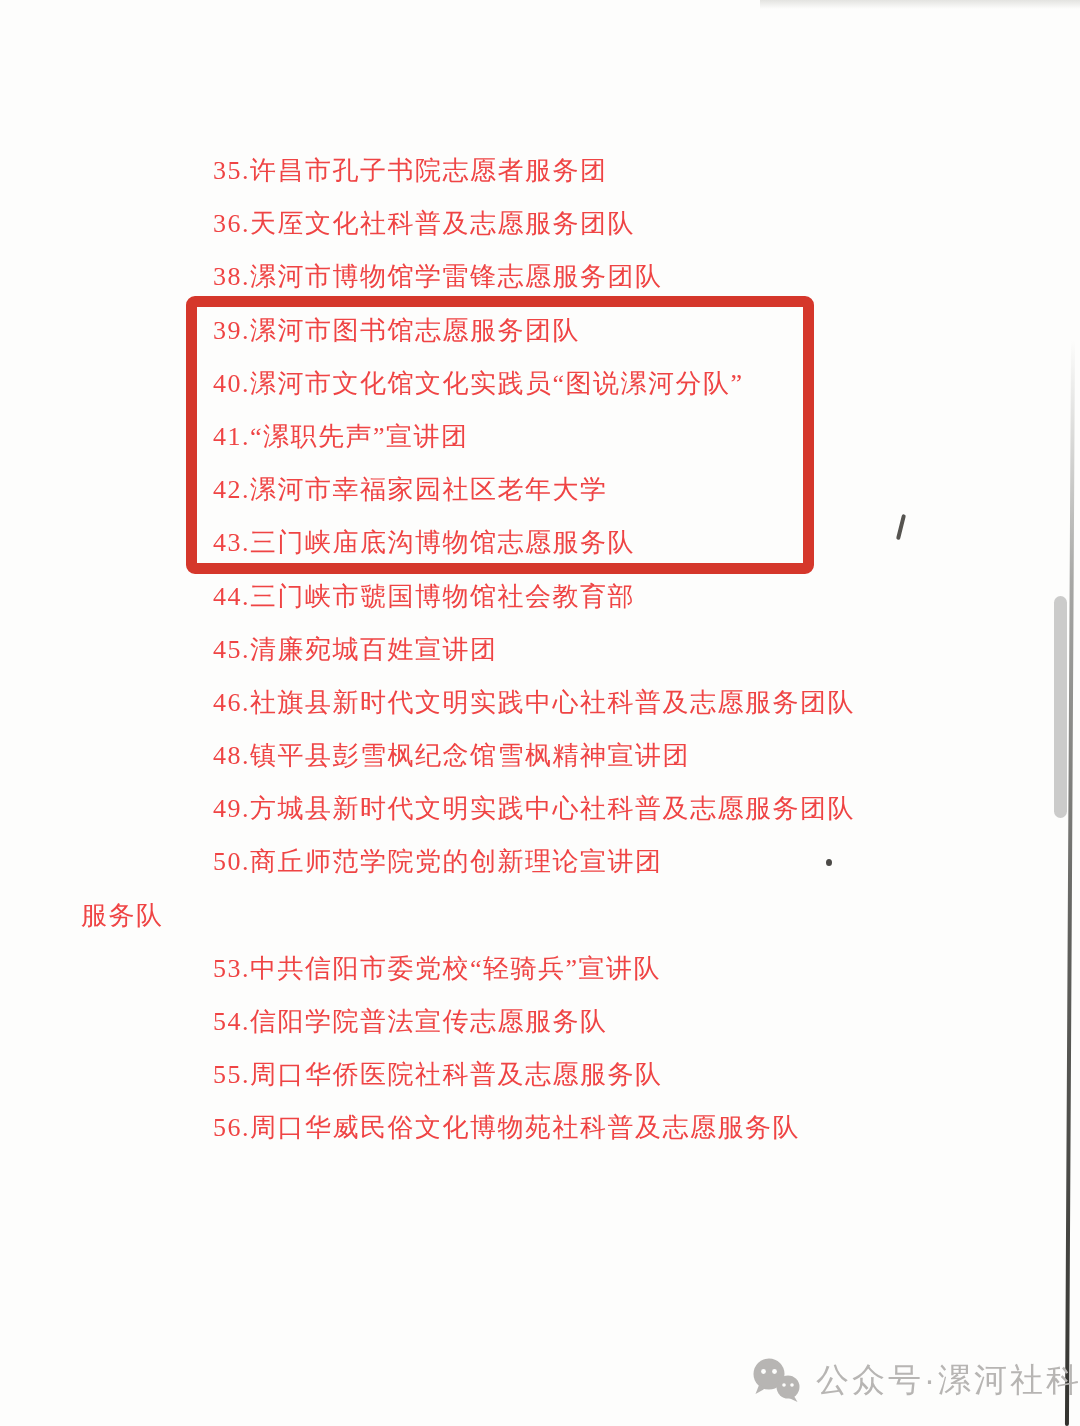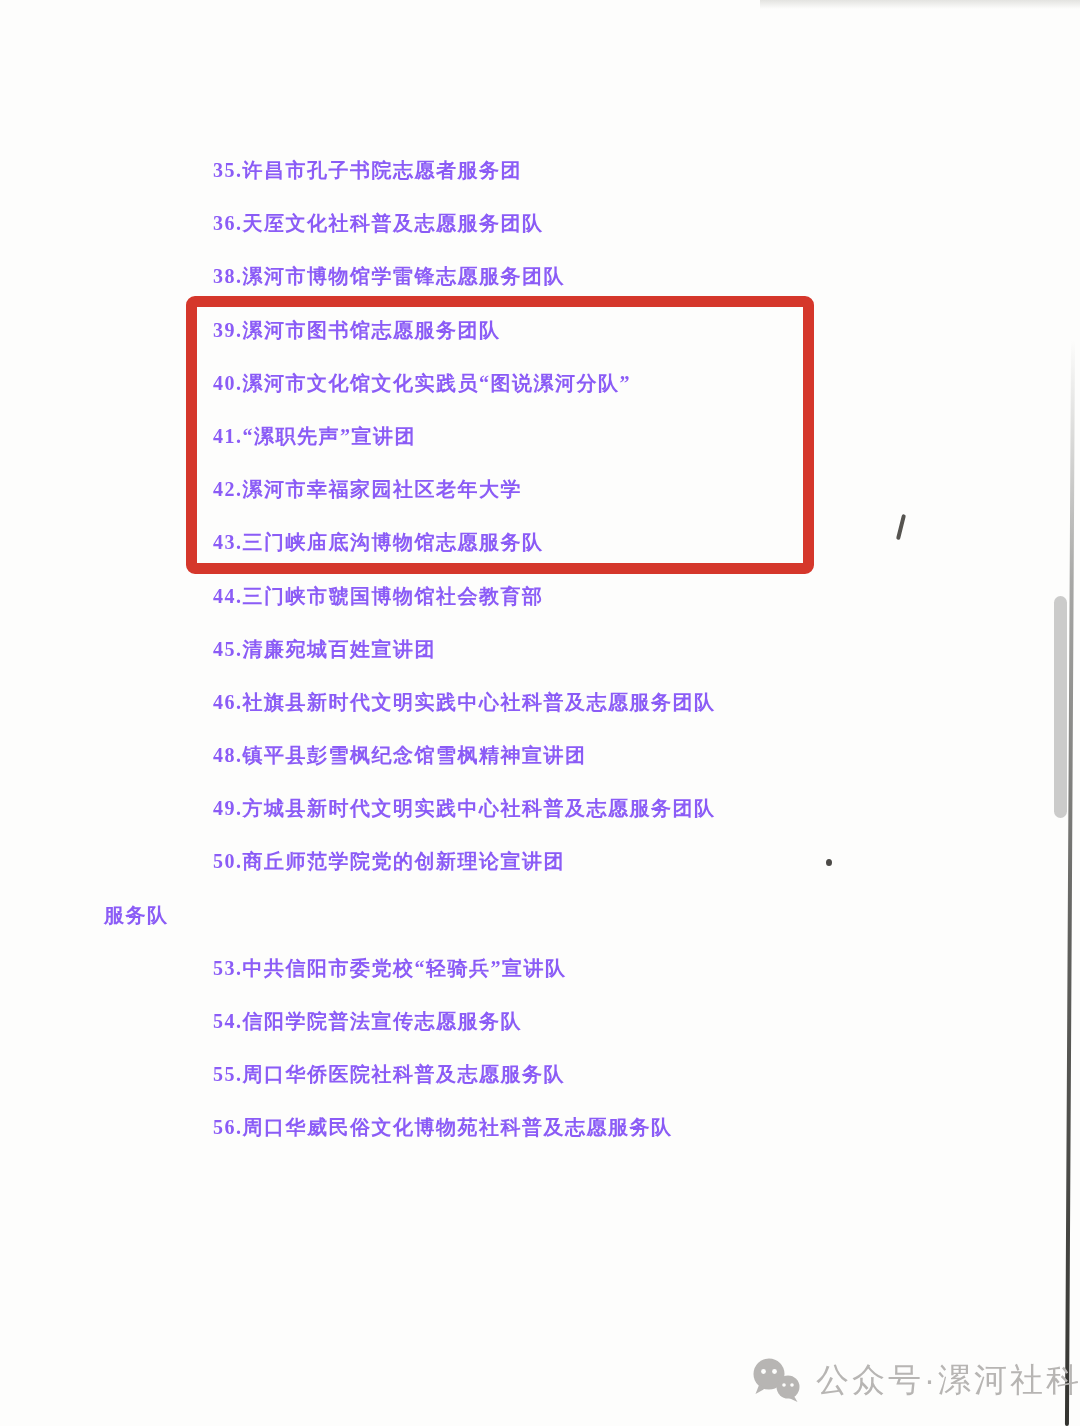--- a/index.html
+++ b/index.html
@@ -25,24 +25,24 @@
     transform-origin:top center;
     border-radius:2px;
   }
   
   .team-list{
     position:absolute;left:0;top:144px;width:1080px;
   }
   .row{
     height:53.2px;line-height:53.2px;
     padding-left:213px;
-    font-size:20px;letter-spacing:1.5px;
-    color:#8b5cf6;white-space:nowrap;font-weight:bold;
+    font-size:26px;letter-spacing:1.5px;
+    color:#ef4444;white-space:nowrap;
   }
-  .row.cont{padding-left:104px;}
+  .row.cont{padding-left:81px;}
   
   .highlight-box{
     position:absolute;left:186px;top:296px;width:628px;height:278px;
     border:11px solid #d5372b;border-radius:9px;
     box-sizing:border-box;
     pointer-events:none;
   }
   
   .pen-mark{
     position:absolute;left:899px;top:514px;width:3.5px;height:26px;

